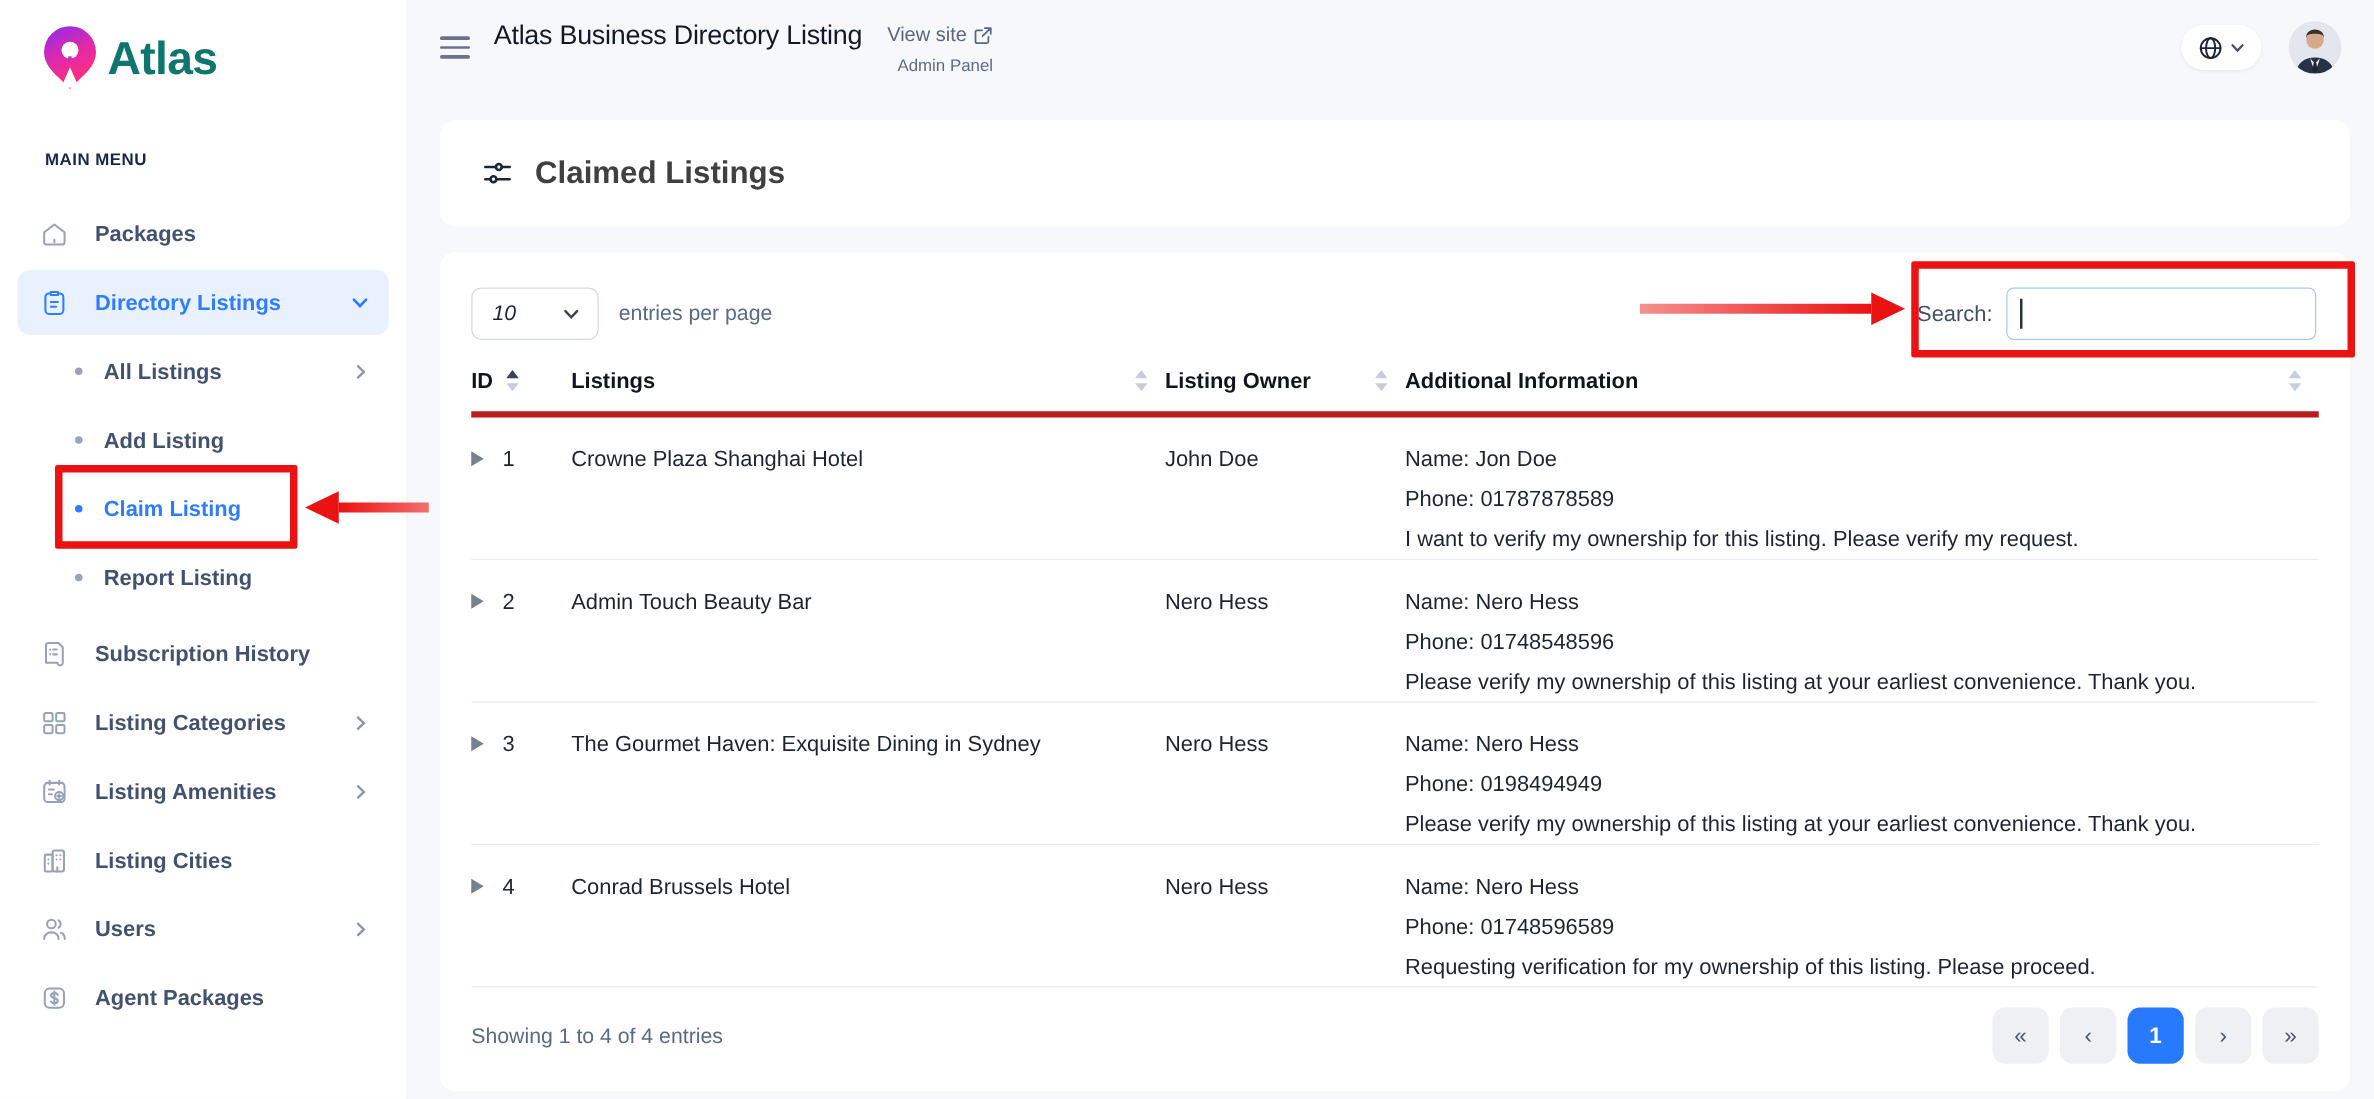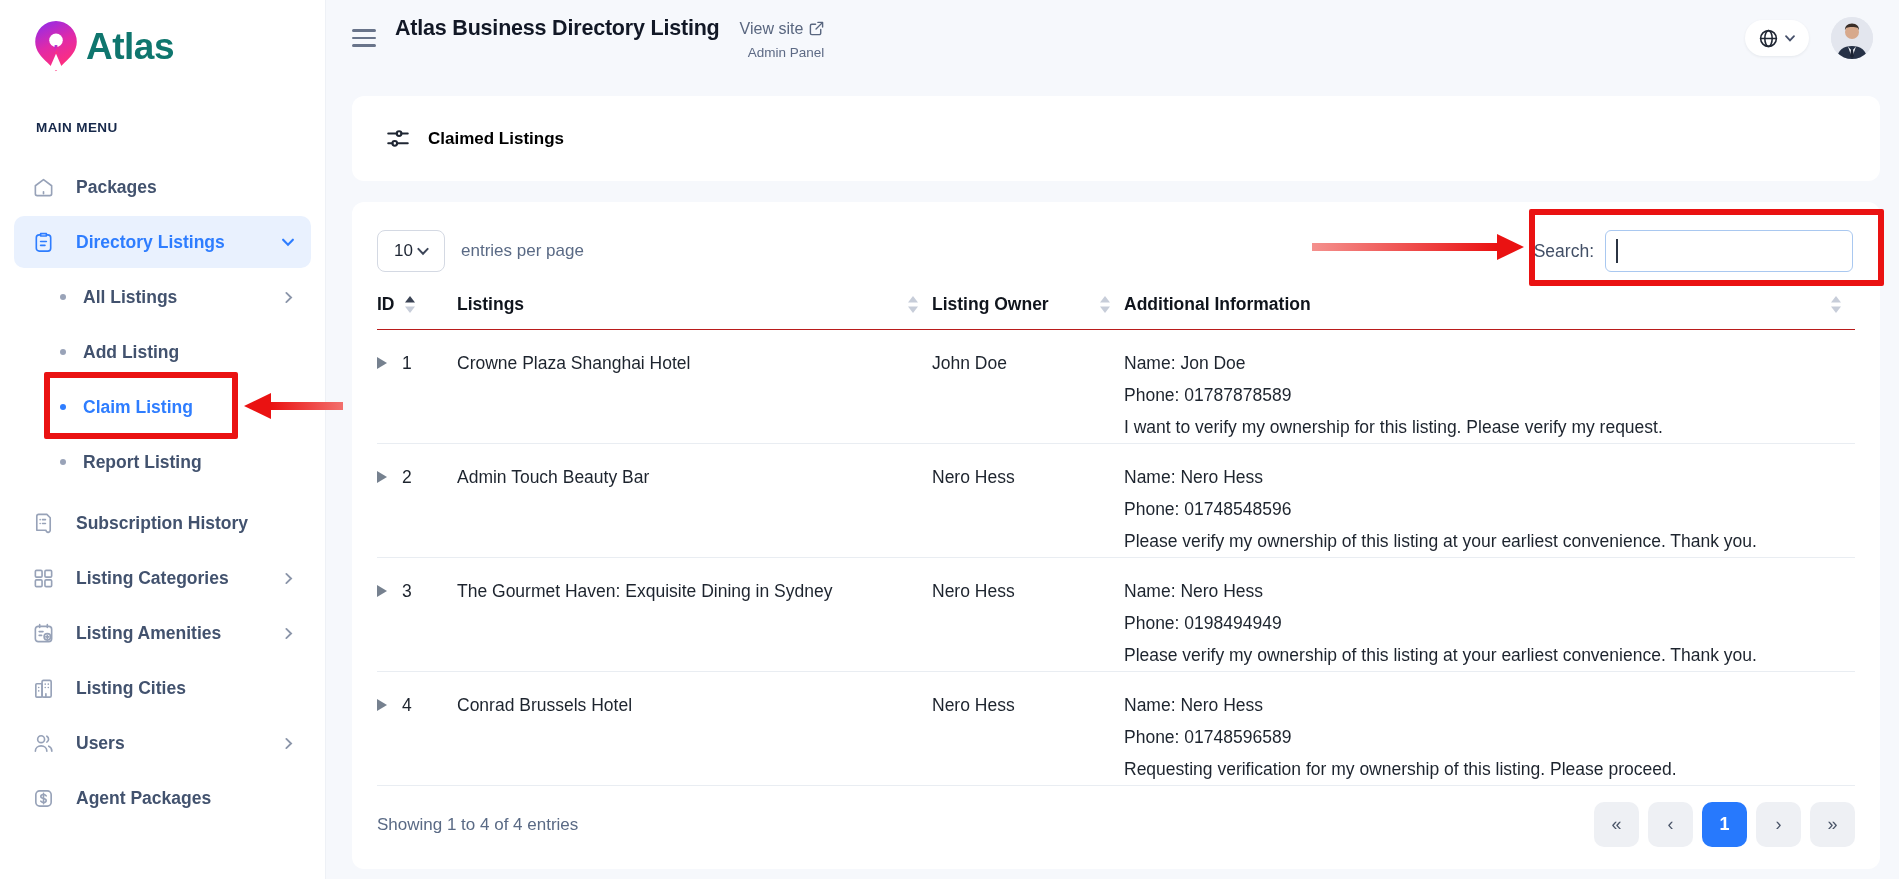--- a/index.html
+++ b/index.html
@@ -27,48 +27,48 @@
   .bullet { width:6px; height:6px; border-radius:50%; background:#99a3b8; }
   .si.hl .lbl { color:#2e7dff; } .si.hl .bullet { background:#2e7dff; }
 
   
   .main { flex:1; background:#f6f8fc; display:flex; flex-direction:column; }
   .topbar { height:76px; display:flex; align-items:center; padding:0 26px 0 24px; }
   .burger { display:flex; flex-direction:column; gap:5px; cursor:pointer; padding:4px 2px; }
   .burger span { width:24px; height:2.5px; background:#69748a; border-radius:2px; }
   .titlewrap { margin-left:17px; }
   .titlerow { display:flex; align-items:center; gap:20px; }
-  .page-title { font-size:21.5px; font-weight:700; color:#121826; letter-spacing:-0.2px; }
+  .page-title { font-size:21.5px; font-weight:400; color:#121826; letter-spacing:-0.2px; }
   .view-site { display:flex; align-items:center; gap:6px; font-size:16px; color:#59667f; cursor:pointer; }
   .subtitle { font-size:13.5px; color:#5d6a85; margin-top:4px;text-align:right; }
   .top-right { margin-left:auto; display:flex; align-items:center; gap:22px; }
   .lang-pill { width:64px; height:36px; background:#fff; border-radius:18px; display:flex; align-items:center; justify-content:center; gap:5px; box-shadow:0 1px 3px rgba(16,24,40,.07); cursor:pointer; }
   .avatar { width:42px; height:42px; border-radius:50%; overflow:hidden; background:#e6e9f0; cursor:pointer; }
 
   .content { padding:0 19px 0 26px; }
   .card { background:#fff; border-radius:12px; }
   .card-head { margin-top:20px; height:85px; display:flex; align-items:center; gap:17px; padding:0 33px; }
-  .card-title { font-size:17px; font-weight:700; color:#000000; }
+  .card-title { font-size:25px; font-weight:700; color:#404040; }
   .card-table { margin-top:21px; padding:28px 25px 22px 25px; }
 
   
   .controls { display:flex; align-items:center; height:42px; }
-  .pagesize { width:68px; height:42px; border:1px solid #d4d9e3; border-radius:8px; background:#fff; display:flex; align-items:center; justify-content:space-between; padding:0 14px 0 16px; cursor:pointer; }
+  .pagesize { width:102px; height:42px; border:1px solid #d4d9e3; border-radius:8px; background:#fff; display:flex; align-items:center; justify-content:space-between; padding:0 14px 0 16px; cursor:pointer;font-style:italic; }
   .pagesize .val { font-size:17px; color:#1d2533; }
   .entries { margin-left:16px; font-size:17px; color:#5a6a85; }
   .searchwrap { margin-left:auto; display:flex; align-items:center; gap:11px; padding-right:2px; }
   .search-label { font-size:17.5px; color:#424f66; }
   .search-box { position:relative; }
   .search-input { width:248px; height:42px; border:1.5px solid #a9c8f0; border-radius:6px; background:#fff; font-size:17px; padding:0 10px 0 14px; outline:none; color:#1d242e; }
   .caret { position:absolute; left:11px; top:9px; width:1.5px; height:24px; background:#2b3443; }
 
   
   .tbl { margin-top:22px; }
   .trow { display:grid; grid-template-columns:80px 475px 192px 1fr; }
-  .thead { border-bottom:1px solid #b91c1c; padding-bottom:14px; }
+  .thead { border-bottom:5px solid #b91c1c; padding-bottom:14px; }
   .th { display:flex; align-items:center; font-size:17.5px; font-weight:700; color:#10151d; }
   .th .sort { display:flex; margin-left:auto; padding-right:14px; }
   .th.first .sort { margin-left:10px; padding-right:0; }
   .tr { border-bottom:1px solid #e9edf2; padding:12px 0 0 0; min-height:108px; align-items:start; }
   .td { font-size:17.5px; color:#1d242e; line-height:32px; padding-top:5px; }
   .td.idcell { display:flex; align-items:center; gap:15px; }
   .expand { width:0; height:0; border-left:10px solid #76818f; border-top:6.5px solid transparent; border-bottom:6.5px solid transparent; cursor:pointer; }
   .info div { line-height:32px; }
 
   

